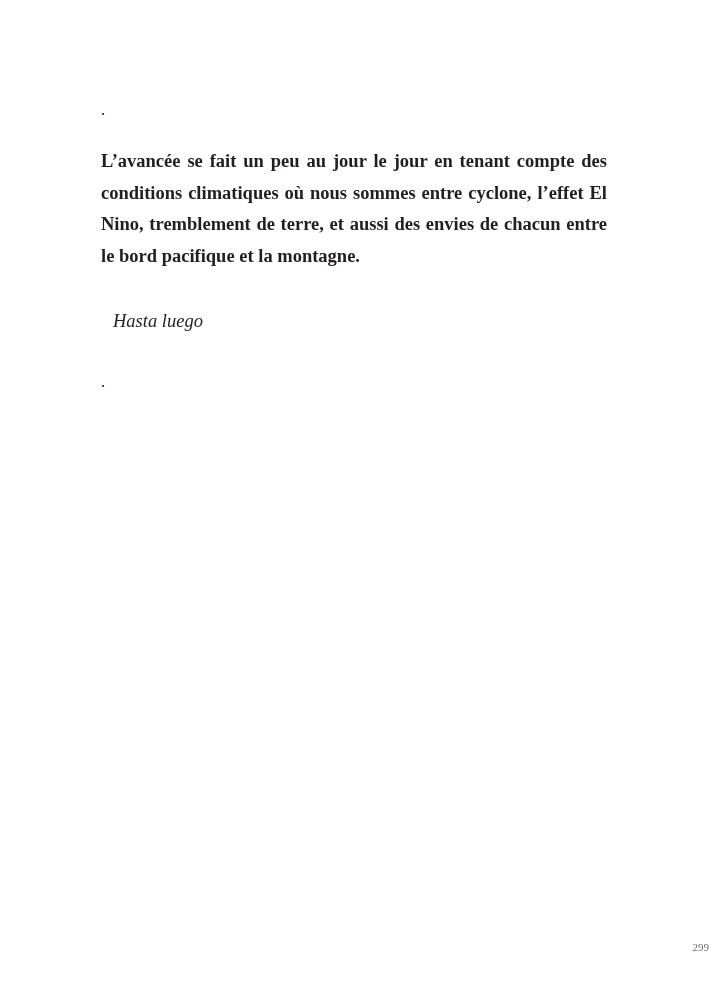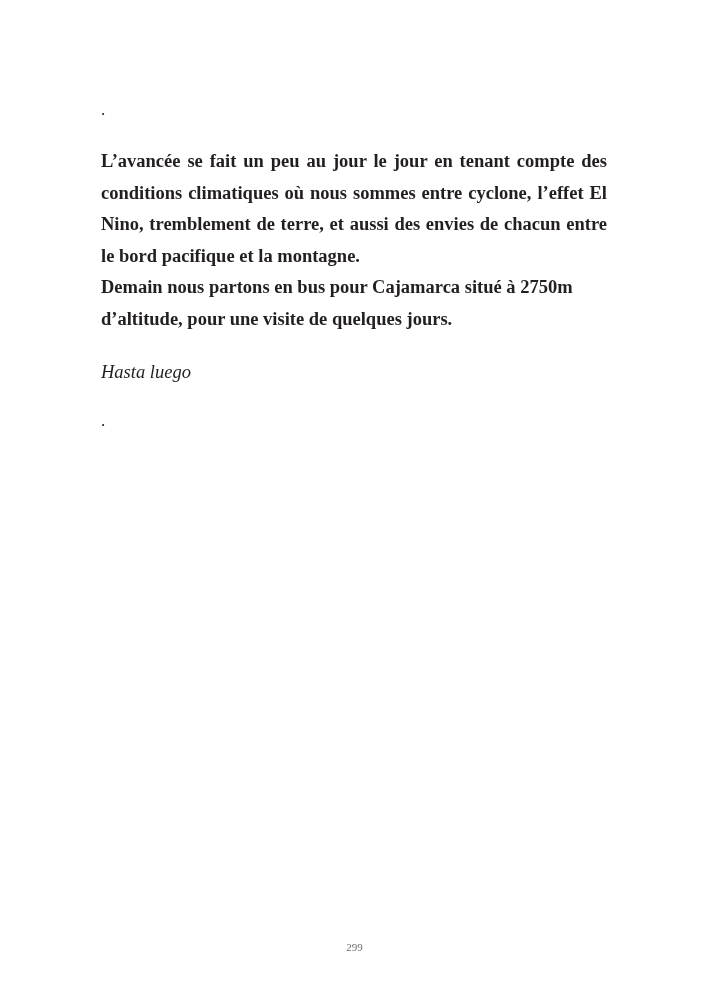--- a/index.html
+++ b/index.html
@@ -42,51 +42,50 @@
     line-height: 31.5px;
     text-align: justify;
     text-justify: inter-word;
     color: #231f20;
     font-weight: bold;
   }
   .para.no-justify {
     text-align: left;
   }
   .signoff {
-    margin: 0;
+    margin: 12px;
     font-size: 18.5px;
     line-height: 31.5px;
     font-style: italic;
     color: #231f20;
   }
   .page-number {
     position: absolute;
     left: 0;
     top: 941px;
     width: 709px;
-    text-align: center;
+    text-align: right;
     font-size: 11px;
     color: #6f6f6f;
     font-family: "Liberation Serif", serif;
   }
 </style>
 </head>
 <body>
 
 <div class="page">
 
   <div class="text-block">
 
     <p class="dot-line">.</p>
 
     <div class="spacer-sm"></div>
 
     <p class="para">L’avancée se fait un peu au jour le jour en tenant compte des conditions climatiques où nous sommes entre cyclone, l’effet El Nino, tremblement de terre, et aussi des envies de chacun entre le bord pacifique et la montagne.</p>
 
-    <p class="para no-justify">Demain nous partons en bus pour Cajamarca situé à 2750m d’altitude, pour une visite de quelques jours.</p>
 
     <div class="spacer-xs"></div>
 
     <p class="signoff">Hasta luego</p>
 
     <div class="spacer-xs"></div>
 
     <p class="dot-line">.</p>
 
   </div>

